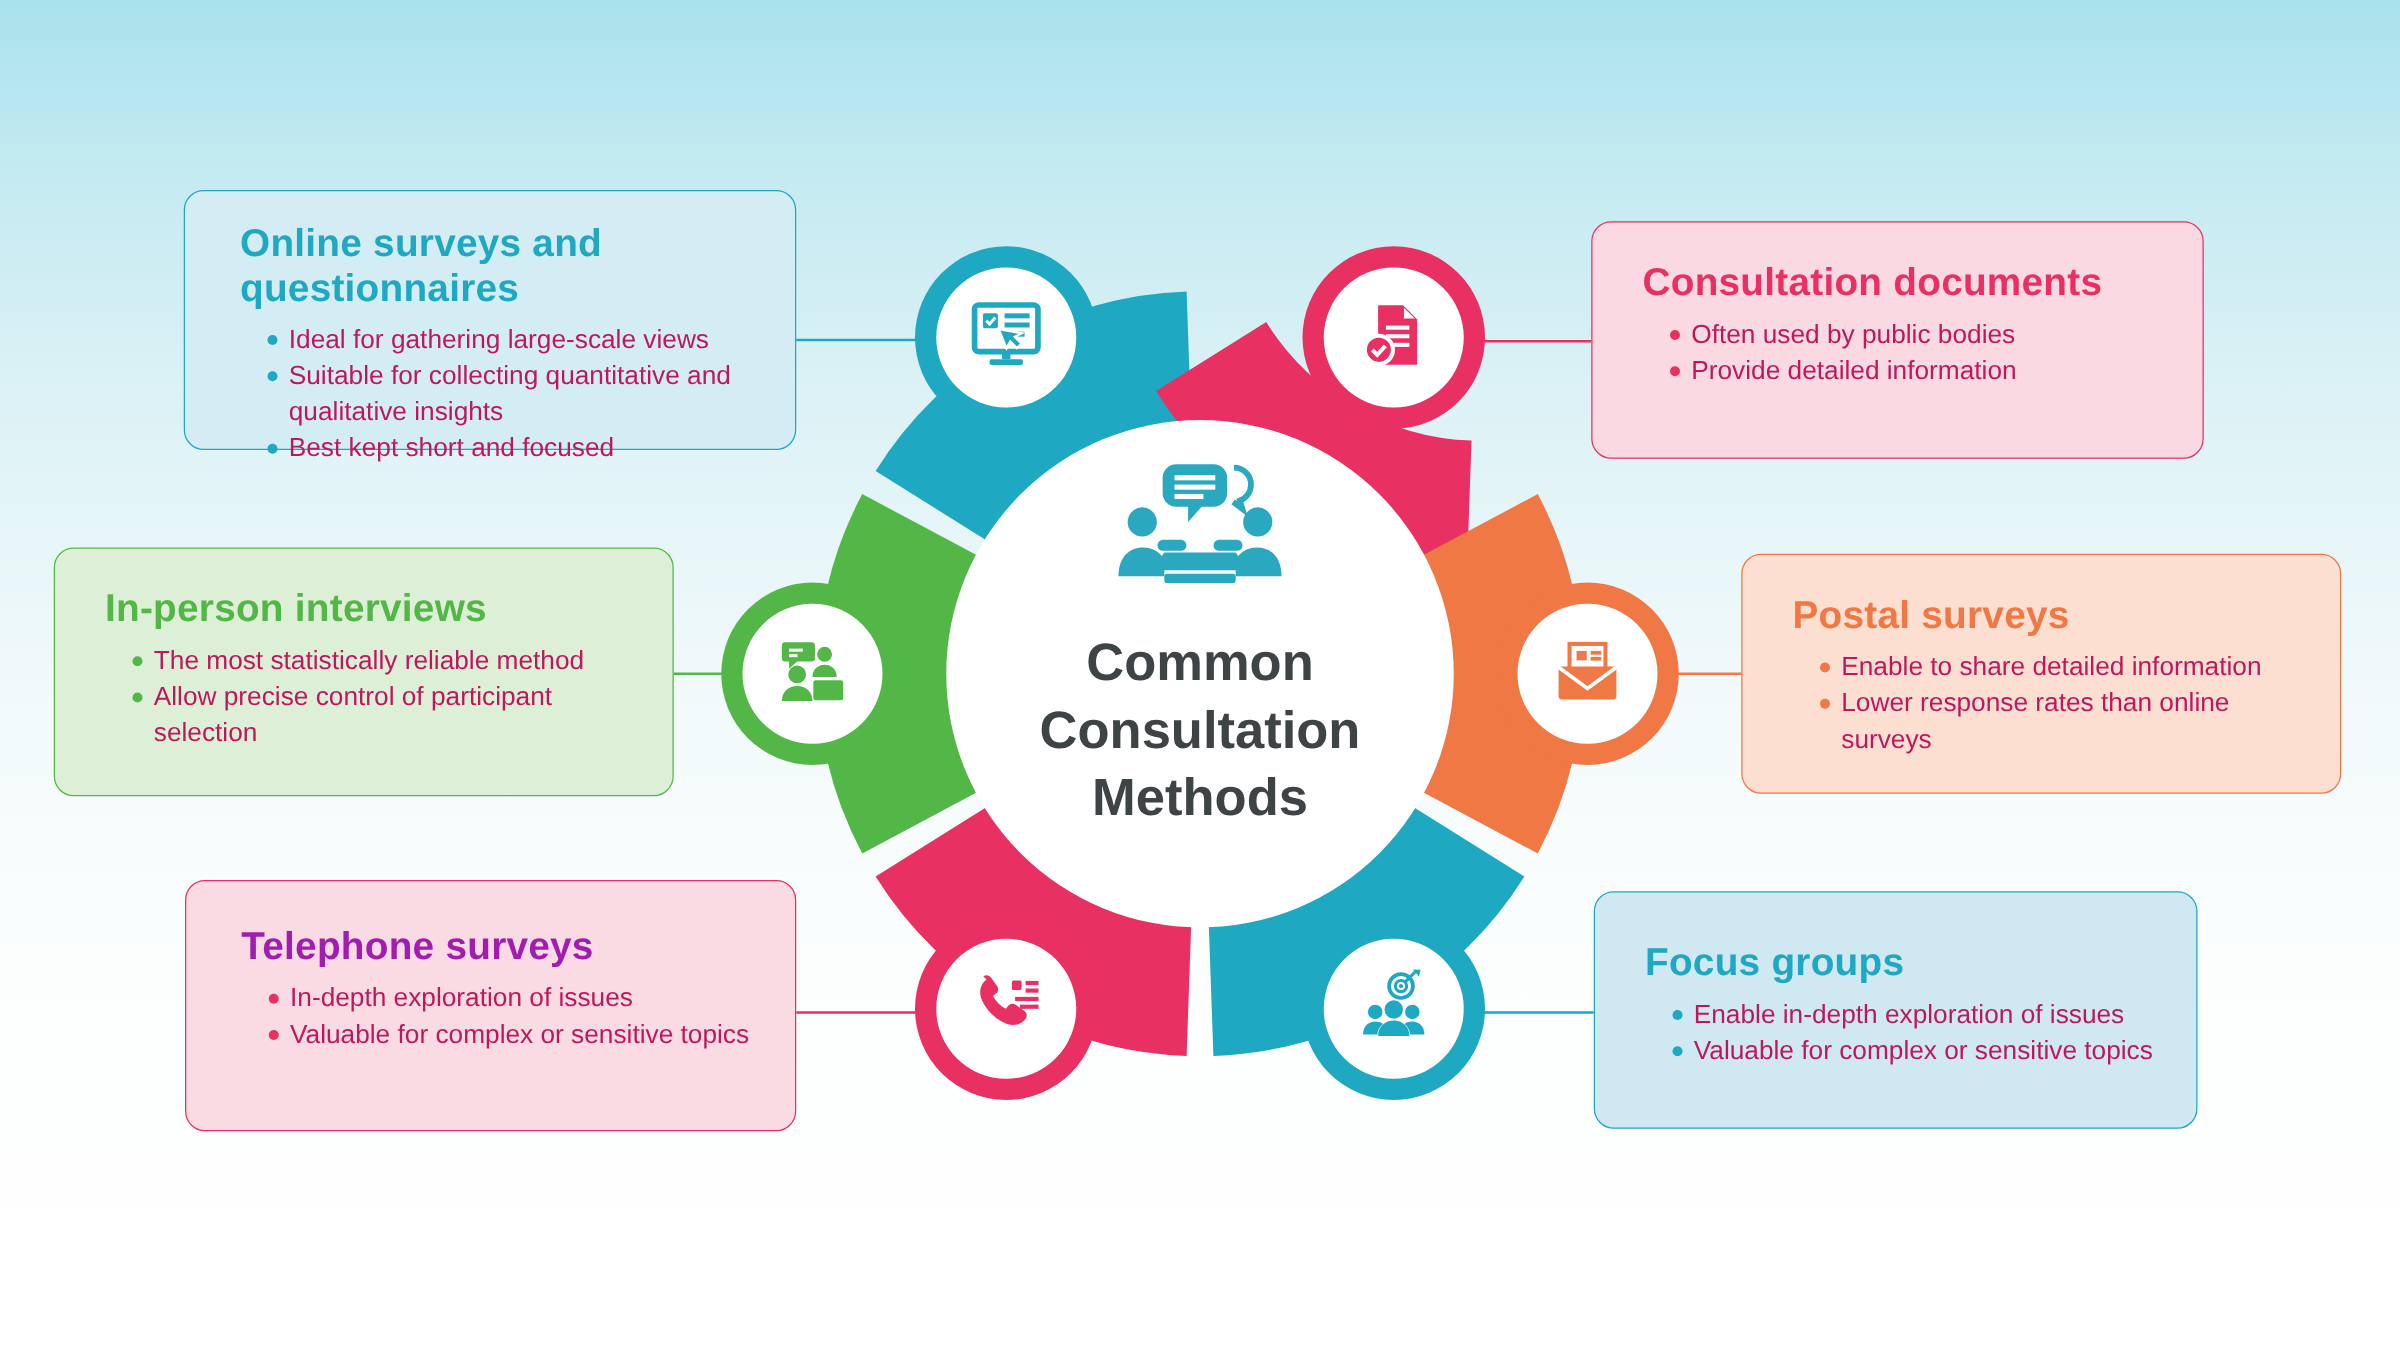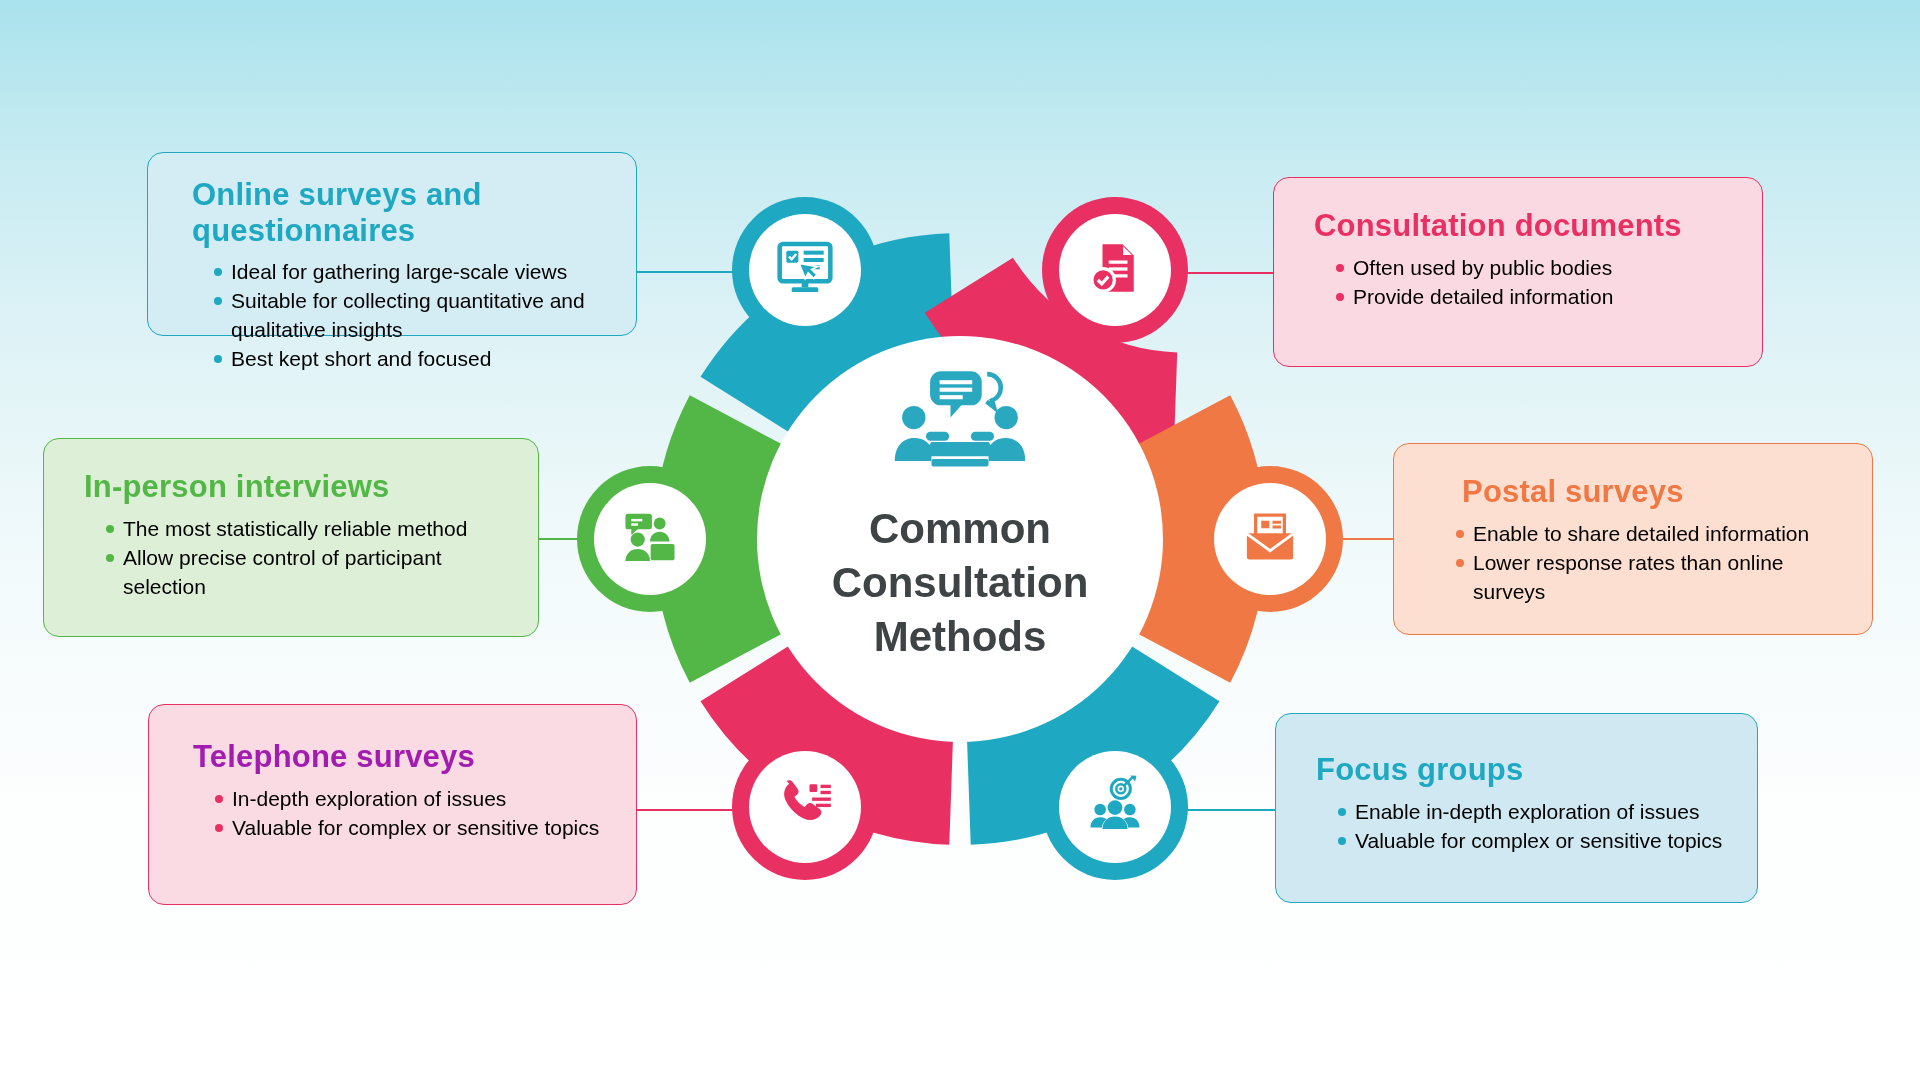--- a/index.html
+++ b/index.html
@@ -9,23 +9,23 @@
     background:linear-gradient(180deg,#a9e2ec 0%,#c3eaf1 12%,#ddf2f6 30%,#f2fafb 52%,#fdfefe 75%,#ffffff 100%);
   }
   svg.layer{position:absolute;left:0;top:0;}
   
   .card{
     position:absolute; box-sizing:border-box; border-radius:16px;
     border:1.5px solid #999;
   }
   .card-title{font-size:31px; font-weight:700; line-height:1.15; letter-spacing:.2px;}
   .bullets{list-style:none; margin:10px 0 0 0; padding:0;}
-  .bullets li{display:flex; align-items:flex-start; font-size:21px; color:#000000; line-height:1.38;}
+  .bullets li{display:flex; align-items:flex-start; font-size:21px; color:#be185d; line-height:1.38;}
   .dot{flex:0 0 auto; width:8px; height:8px; border-radius:50%; margin:10px 9px 0 0;}
-  .card-online       {left:147px;  top:152px; width:490px; height:184px; padding:24px 26px 0 44px;}
+  .card-online       {left:147px;  top:152px; width:490px; height:208px; padding:24px 26px 0 44px;}
   .card-online .bullets{margin-left:22px;}
   .card-online .card-title{max-width:320px;}
   .card-inperson     {left:43px;   top:438px; width:496px; height:199px; padding:30px 26px 0 40px;}
   .card-inperson .bullets{margin-left:22px;}
   .card-telephone    {left:148px;  top:704px; width:489px; height:201px; padding:34px 26px 0 44px;}
   .card-telephone .bullets{margin-left:22px;}
   .card-docs         {left:1273px; top:177px; width:490px; height:190px; padding:30px 26px 0 40px;}
   .card-docs .bullets{margin-left:22px;}
   .card-postal       {left:1393px; top:443px; width:480px; height:192px; padding:30px 26px 0 40px;}
   .card-postal .bullets{margin-left:22px;}
@@ -251,21 +251,21 @@
           <span>Often used by public bodies</span>
         </li>
       <li>
           <span class="dot" style="background-color: rgb(233, 48, 98);"></span>
           <span>Provide detailed information</span>
         </li>
     </ul>
   </div>
 
   <div class="card card-postal" style="background-color: rgb(252, 223, 208); border-color: rgb(239, 120, 69);">
-    <div class="card-title" style="color: rgb(239, 120, 69); margin-left: 28px;">Postal surveys</div>
+    <div class="card-title" style="color: rgb(239, 120, 69);">Postal surveys</div>
     <ul class="bullets">
       <li>
           <span class="dot" style="background-color: rgb(239, 120, 69);"></span>
           <span>Enable to share detailed information</span>
         </li>
       <li>
           <span class="dot" style="background-color: rgb(239, 120, 69);"></span>
           <span>Lower response rates than online surveys</span>
         </li>
     </ul>

